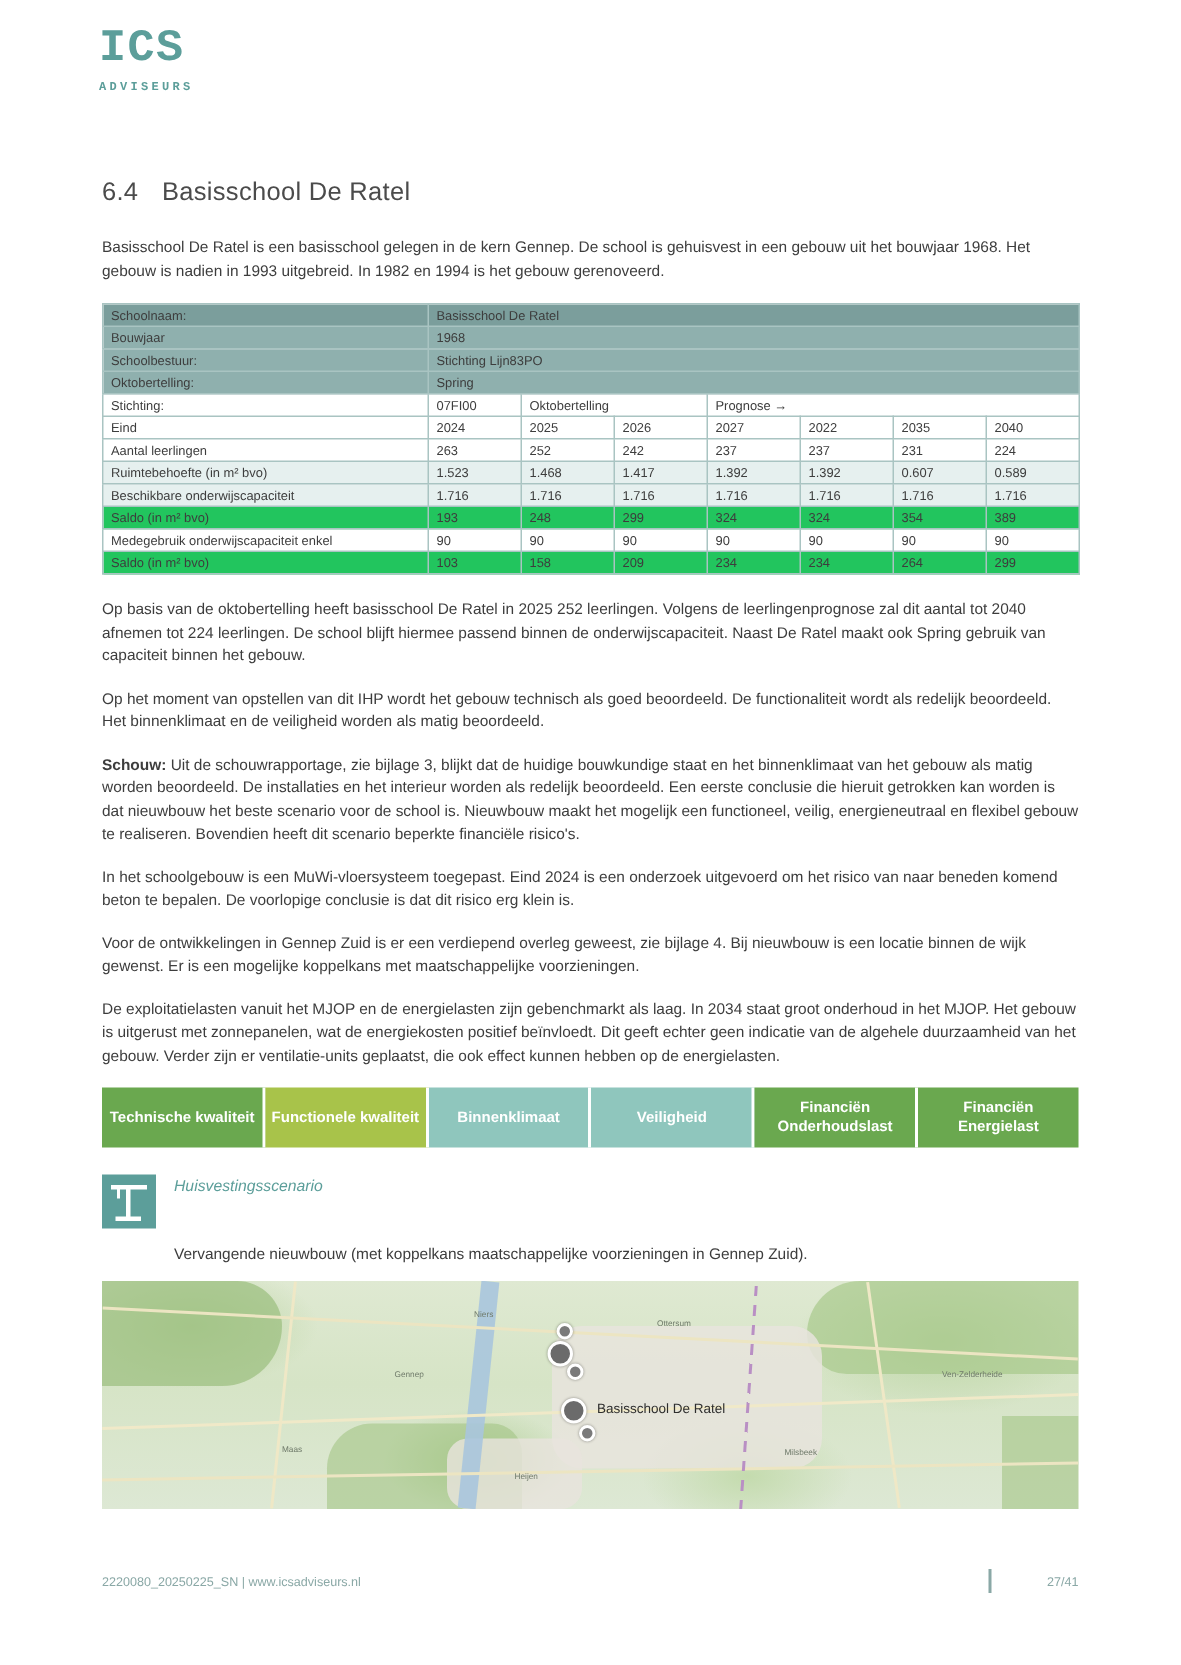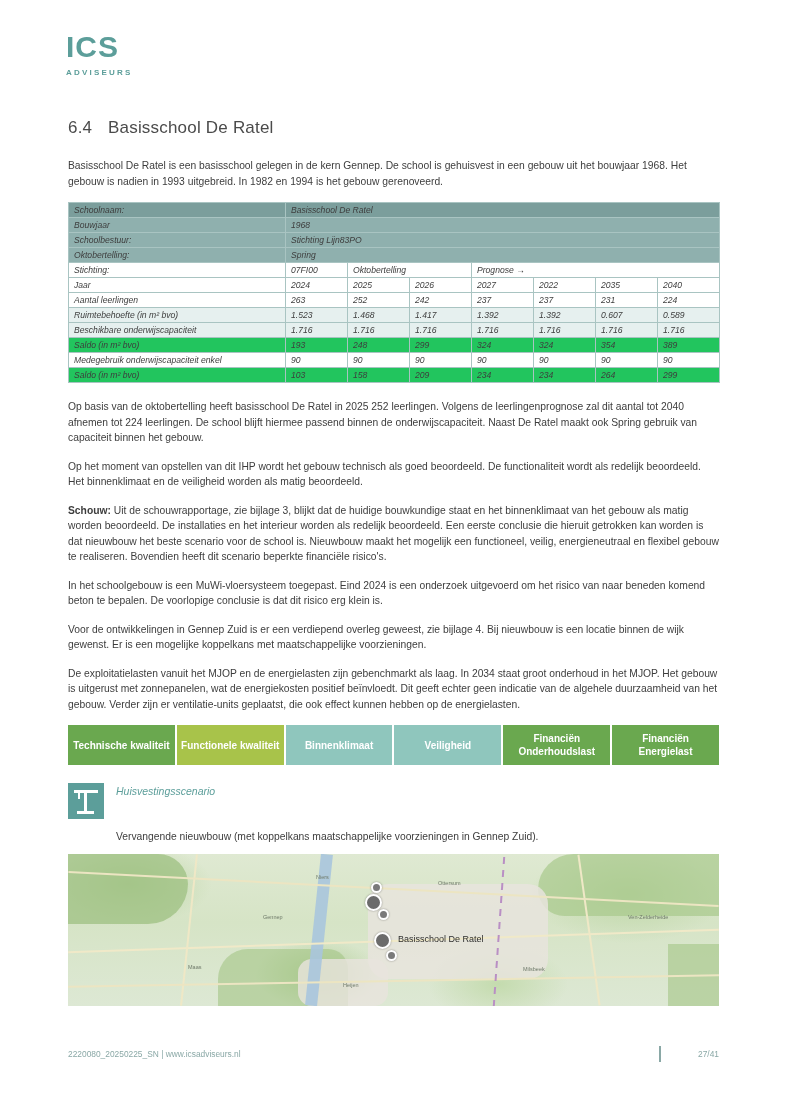--- a/index.html
+++ b/index.html
@@ -11,24 +11,25 @@
     font-family: "Liberation Sans", sans-serif;
     color: #3d3d3d;
     position: relative;
     overflow: hidden;
   }
 
   
   .logo-block {
     position: absolute;
     left: 46px;
-    top: 16px;
+    top: 2px;
     width: 98px;
     height: 78px;
     background: #ffffff;
+    font-family: Liberation Mono, monospace;
   }
   .logo-text {
     position: absolute;
     left: 20px;
     top: 14px;
     font-size: 30px;
     font-weight: bold;
     letter-spacing: 1px;
     color: #5c9e9a;
   }
@@ -75,21 +76,20 @@
   }
   p.body b { font-weight: bold; }
 
   
   table.data {
     border-collapse: collapse;
     width: 651px;
     font-size: 8.6px;
     margin-bottom: 16px;
     table-layout: fixed;
-    font-style: italic;
   }
   table.data td, table.data th {
     border: 1px solid #a9c4c2;
     padding: 2px 5px;
     font-weight: normal;
     text-align: left;
     height: 15px;
     color: #3d3d3d;
   }
   .row-head td {
@@ -299,21 +299,21 @@
         <td>Oktobertelling:</td>
         <td colspan="7">Spring</td>
       </tr>
       <tr class="row-white">
         <td>Stichting:</td>
         <td class="num">07FI00</td>
         <td colspan="2">Oktobertelling</td>
         <td colspan="4">Prognose →</td>
       </tr>
       <tr class="row-years">
-        <td class="lbl">Jaar</td>
+        <td class="lbl">Eind</td>
         <td>2024</td>
         <td>2025</td>
         <td>2026</td>
         <td>2027</td>
         <td>2022</td>
         <td>2035</td>
         <td>2040</td>
       </tr>
 
       <tr class="row-white">

